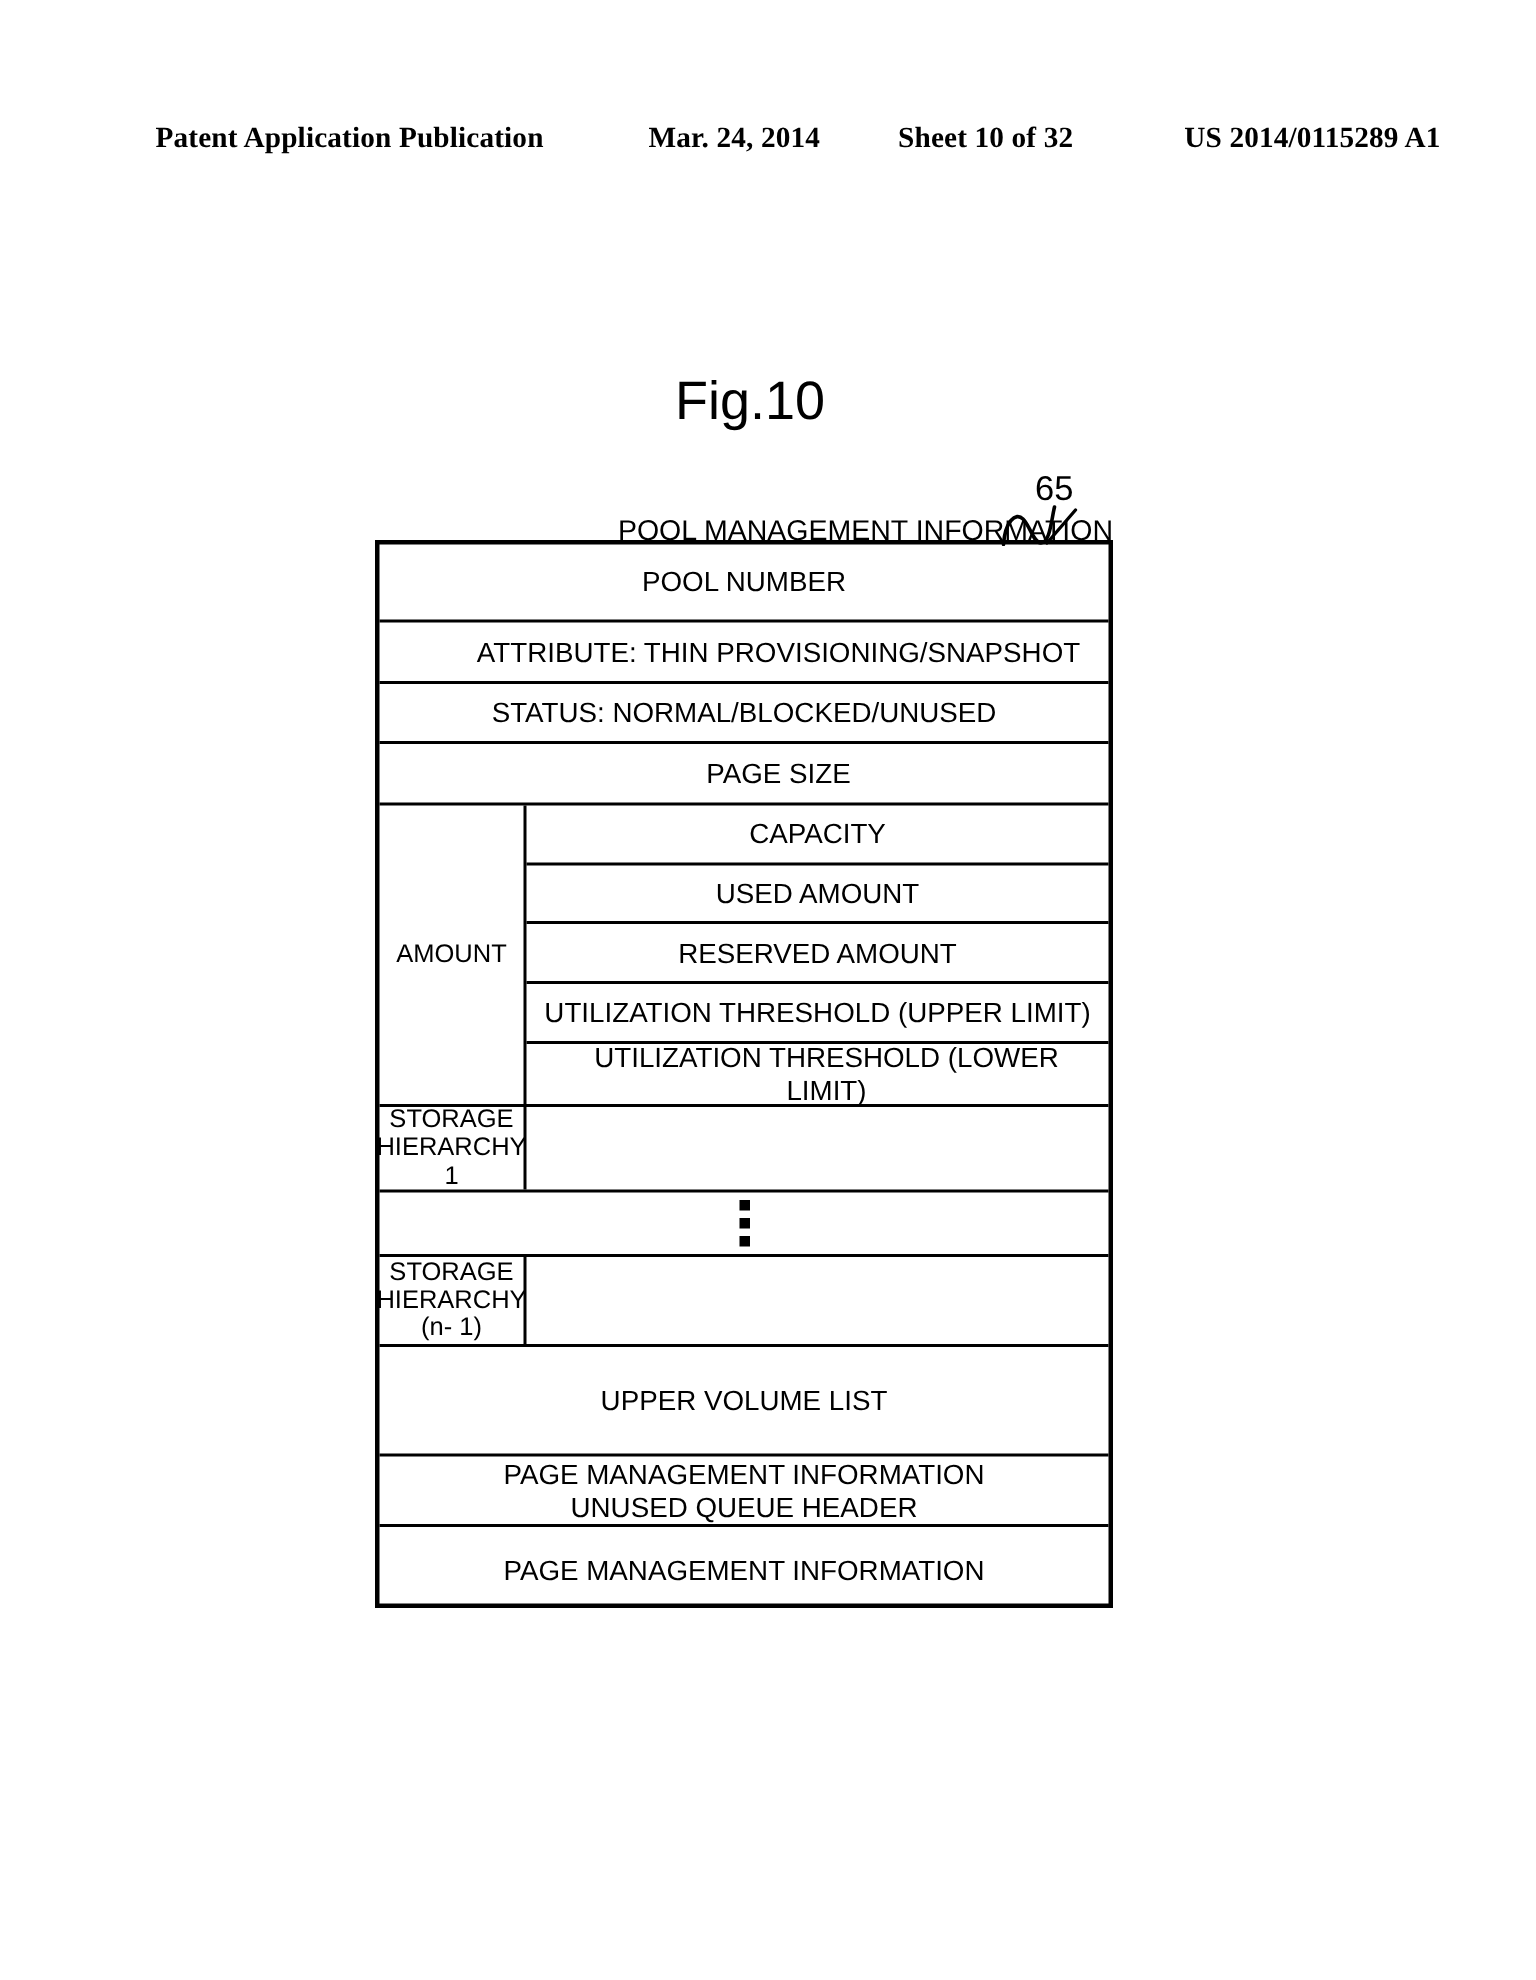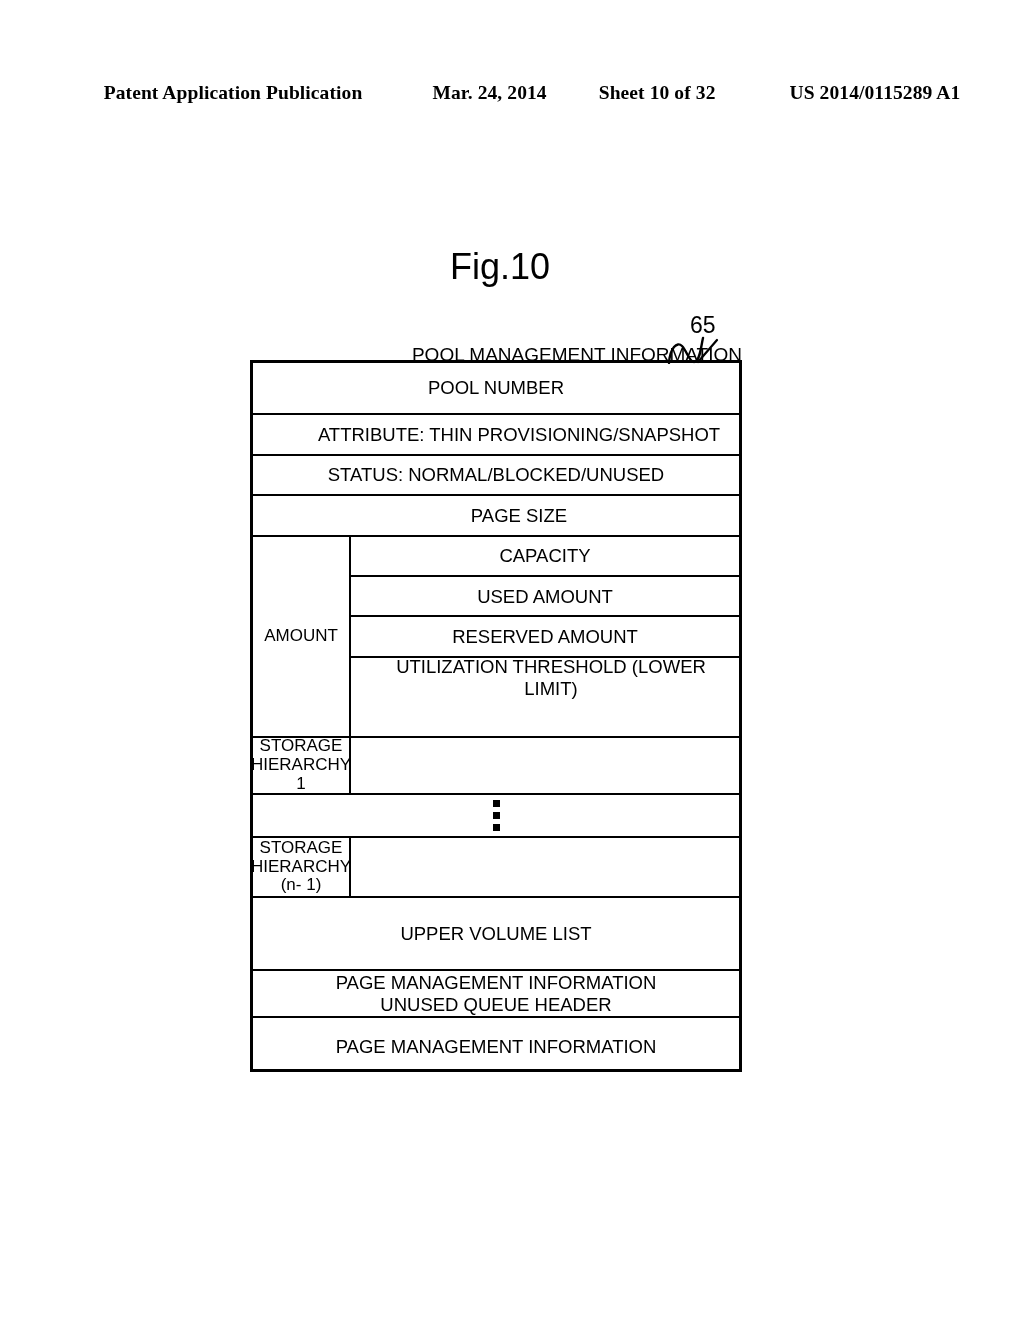--- a/index.html
+++ b/index.html
@@ -193,20 +193,21 @@
   <div class="trow h-41">
     <div class="cell full">PAGE SIZE</div>
   </div>
 
   <div class="overall-block">
     <div class="cell label-col" style="height:100%;">AMOUNT</div>
     <div class="overall-sub">
       <div class="cell">CAPACITY</div>
       <div class="cell">USED AMOUNT</div>
       <div class="cell">RESERVED AMOUNT</div>
+      <div class="cell">UTILIZATION THRESHOLD (UPPER LIMIT)</div>
       <div class="cell">UTILIZATION THRESHOLD (LOWER LIMIT)</div>
     </div>
   </div>
 
   <div class="trow h-57">
     <div class="cell label-col two-line">STORAGE
 HIERARCHY
 1</div>
     <div class="cell val-col"></div>
   </div>

